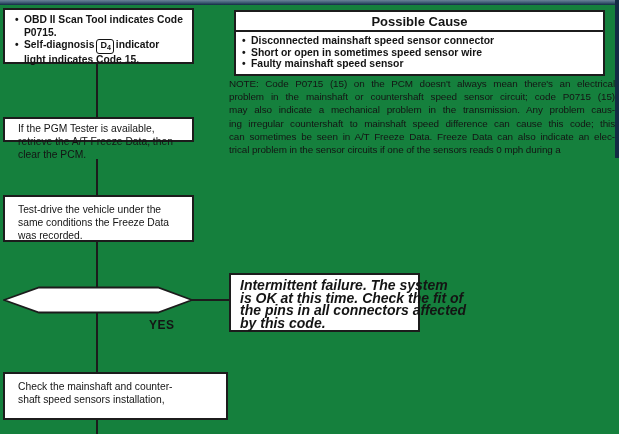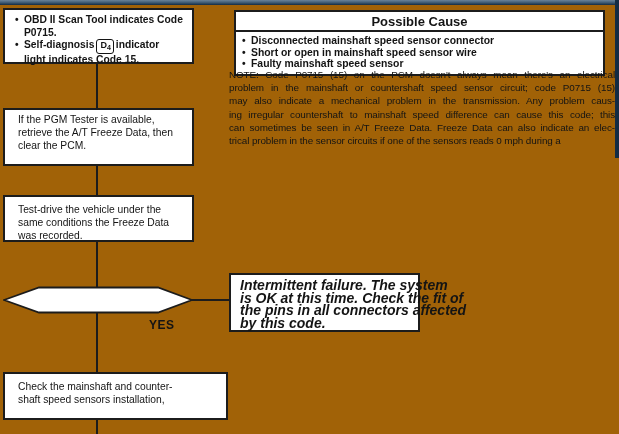--- a/index.html
+++ b/index.html
@@ -1,18 +1,18 @@
 <!DOCTYPE html>
 <html><head>
 <meta charset="utf-8">
 <style>
   html,body { margin:0; padding:0; background:#e8e8e8; }
   .page {
     position:relative; width:619px; height:434px;
-    background:#a16207; overflow:hidden;
+    background:#15803d; overflow:hidden;
     font-family:"Liberation Sans", sans-serif; color:#141414;
   }
   .topbar {
     position:absolute; left:0; top:0; width:619px; height:5px;
     background:linear-gradient(to bottom, #6b8398 0%, #44617a 45%, #132c44 100%);
   }
   .edge-artifact {
     position:absolute; left:615px; top:0; width:4px; height:158px;
     background:#132c44;
   }
@@ -46,21 +46,21 @@
   
   .pc-box { position:absolute; left:234px; top:10px; width:371px; background:#fff;
     border:2px solid #1c1c1c; box-sizing:border-box; }
   .pc-title { font-weight:bold; font-size:13px; text-align:center;
     padding:2px 0 1px 0; border-bottom:2px solid #1c1c1c; }
   .pc-items { padding:3px 4px 4px 6px; }
   .pc-item { position:relative; padding-left:9px; font-weight:bold; font-size:10.4px;
     line-height:11.6px; white-space:nowrap; }
   .pc-item::before { content:"•"; position:absolute; left:0; top:0; }
   
-  .note { position:absolute; left:229px; top:68px; width:386px;
+  .note { position:absolute; left:229px; top:77px; width:386px;
     font-size:9.9px; line-height:13.2px; letter-spacing:-0.1px; }
   .note div { text-align:justify; text-align-last:justify; }
   .note div:last-child { text-align:justify; text-align-last:left; }
 </style>
 </head>
 <body>
 
 <div class="page">
 
   <div class="topbar"></div>
@@ -78,41 +78,41 @@
         <span>Self-diagnosis</span><span class="d4box"><span>D</span><span class="sub">4</span></span><span>indicator</span>
       </div>
       <div style="white-space:nowrap;">light indicates Code 15.</div>
     </div>
   </div>
 
   <div class="pc-box">
     <div class="pc-title">Possible Cause</div>
     <div class="pc-items">
       <div class="pc-item">Disconnected mainshaft speed sensor connector</div>
-      <div class="pc-item">Short or open in mainshaft speed sensor wire</div>
+      <div class="pc-item">Short or open in sometimes speed sensor wire</div>
       <div class="pc-item">Faulty mainshaft speed sensor</div>
     </div>
   </div>
 
   <div class="note">
       <div>NOTE: Code P0715 (15) on the PCM doesn't always mean there's an electrical</div>
       <div>problem in the mainshaft or countershaft speed sensor circuit; code P0715 (15)</div>
       <div>may also indicate a mechanical problem in the transmission. Any problem caus-</div>
       <div>ing irregular countershaft to mainshaft speed difference can cause this code; this</div>
       <div>can sometimes be seen in A/T Freeze Data. Freeze Data can also indicate an elec-</div>
       <div>trical problem in the sensor circuits if one of the sensors reads 0 mph during a</div>
     </div>
 
   <div class="vline" style="left:96px; top:64px; height:53px;"></div>
   <div class="vline" style="left:96px; top:159px; height:36px;"></div>
   <div class="vline" style="left:96px; top:242px; height:45px;"></div>
   <div class="vline" style="left:96px; top:313px; height:59px;"></div>
   <div class="vline" style="left:96px; top:420px; height:14px;"></div>
 
-  <div class="pbox" style="left:3px; top:108px; width:191px; height:58px; padding:3px 4px 3px 13px;">
+  <div class="pbox" style="left:3px; top:117px; width:191px; height:25px; padding:3px 4px 3px 13px;">
     <div class="ln">
         <div>If the PGM Tester is available,</div>
         <div>retrieve the A/T Freeze Data, then</div>
         <div>clear the PCM.</div>
       </div>
   </div>
 
   <div class="pbox" style="left:3px; top:195px; width:191px; height:47px; padding:6px 4px 3px 13px;">
     <div class="ln">
         <div>Test-drive the vehicle under the</div>

